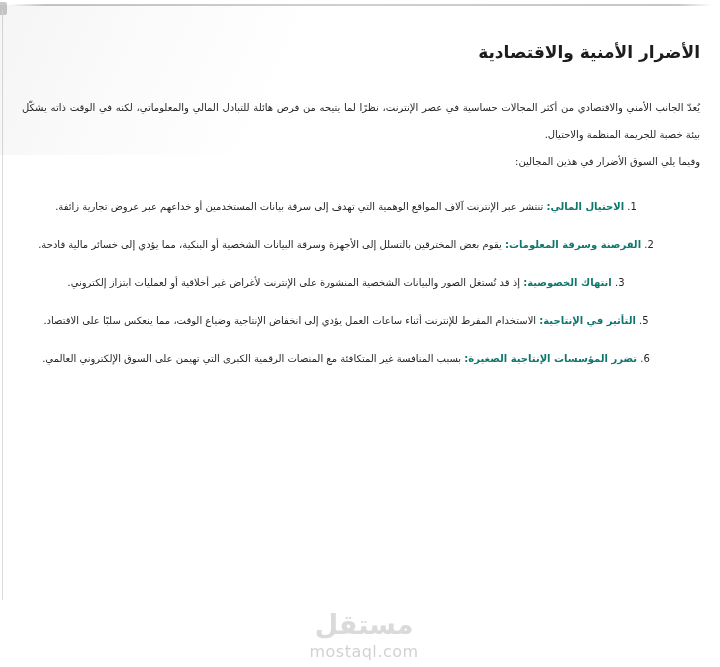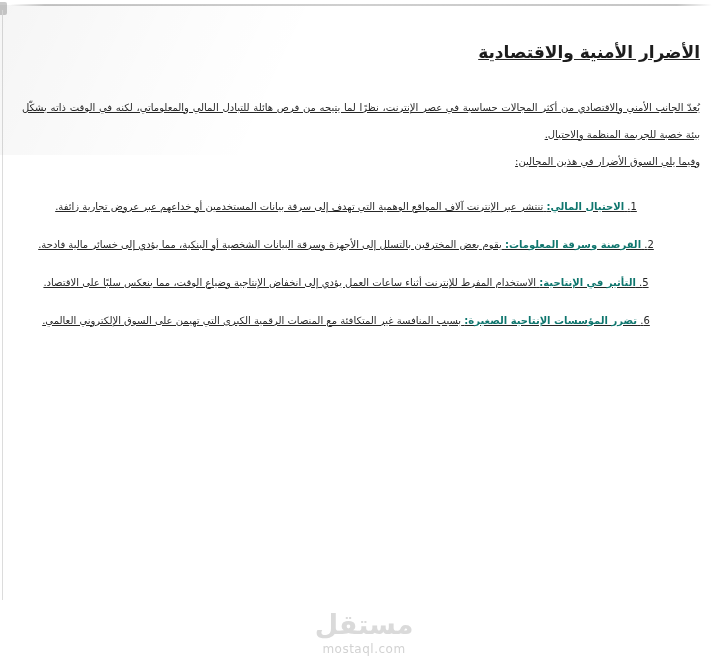--- a/index.html
+++ b/index.html
@@ -42,24 +42,24 @@
   .watermark {
     position: absolute; top: 611px; left: 4px; width: 100%;
     display: flex; flex-direction: column; align-items: center;
     z-index: 0; direction: ltr; pointer-events: none;
   }
   .wm-logo {
     font-size: 27px; font-weight: bold; color: #dadada; line-height: 1;
     letter-spacing: 1px;
   }
   .wm-url {
-    margin-top: 4px; font-size: 12px; color: #d2d2d2; letter-spacing: 0.5px;
+    margin-top: 4px; font-size: 16px; color: #d2d2d2; letter-spacing: 0.5px;
   }
 
-  .content { position: relative; z-index: 1; padding: 40px 20px 0 22px; text-decoration: underline; }
+  .content { position: relative; z-index: 1; padding: 40px 20px 0 22px; }
 
   .title {
     font-size: 17px; font-weight: 600; color: #1d1d1d;
     line-height: 1.5; margin-bottom: 28px; text-align: right;
   }
 
   .body-text { font-size: 10px; line-height: 27px; }
 
   .intro { margin-bottom: 18px; }
   .intro-main { display: block; text-align: justify; }
@@ -107,20 +107,25 @@
         <span class="item-num">1.</span>
         <span class="item-lead">الاحتيال المالي:</span>
         <span class="item-body">تنتشر عبر الإنترنت آلاف المواقع الوهمية التي تهدف إلى سرقة بيانات المستخدمين أو خداعهم عبر عروض تجارية زائفة.</span>
       </li>
       <li>
         <span class="item-num">2.</span>
         <span class="item-lead">القرصنة وسرقة المعلومات:</span>
         <span class="item-body">يقوم بعض المخترقين بالتسلل إلى الأجهزة وسرقة البيانات الشخصية أو البنكية، مما يؤدي إلى خسائر مالية فادحة.</span>
       </li>
       <li>
+        <span class="item-num">3.</span>
+        <span class="item-lead">انتهاك الخصوصية:</span>
+        <span class="item-body">إذ قد تُستغل الصور والبيانات الشخصية المنشورة على الإنترنت لأغراض غير أخلاقية أو لعمليات ابتزاز إلكتروني.</span>
+      </li>
+      <li>
         <span class="item-num">5.</span>
         <span class="item-lead">التأثير في الإنتاجية:</span>
         <span class="item-body">الاستخدام المفرط للإنترنت أثناء ساعات العمل يؤدي إلى انخفاض الإنتاجية وضياع الوقت، مما ينعكس سلبًا على الاقتصاد.</span>
       </li>
       <li>
         <span class="item-num">6.</span>
         <span class="item-lead">تضرر المؤسسات الإنتاجية الصغيرة:</span>
         <span class="item-body">بسبب المنافسة غير المتكافئة مع المنصات الرقمية الكبرى التي تهيمن على السوق الإلكتروني العالمي.</span>
       </li>
     </ol>

